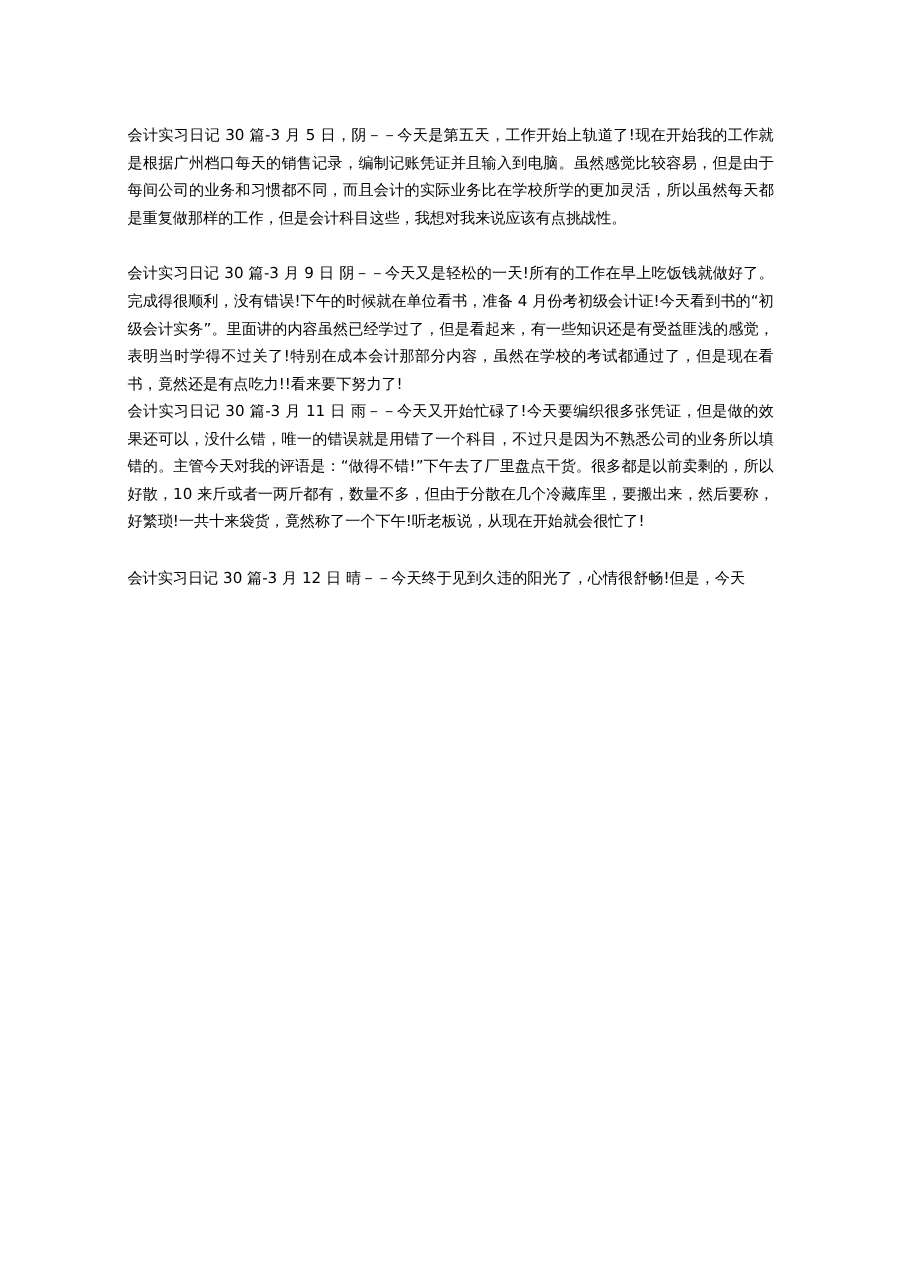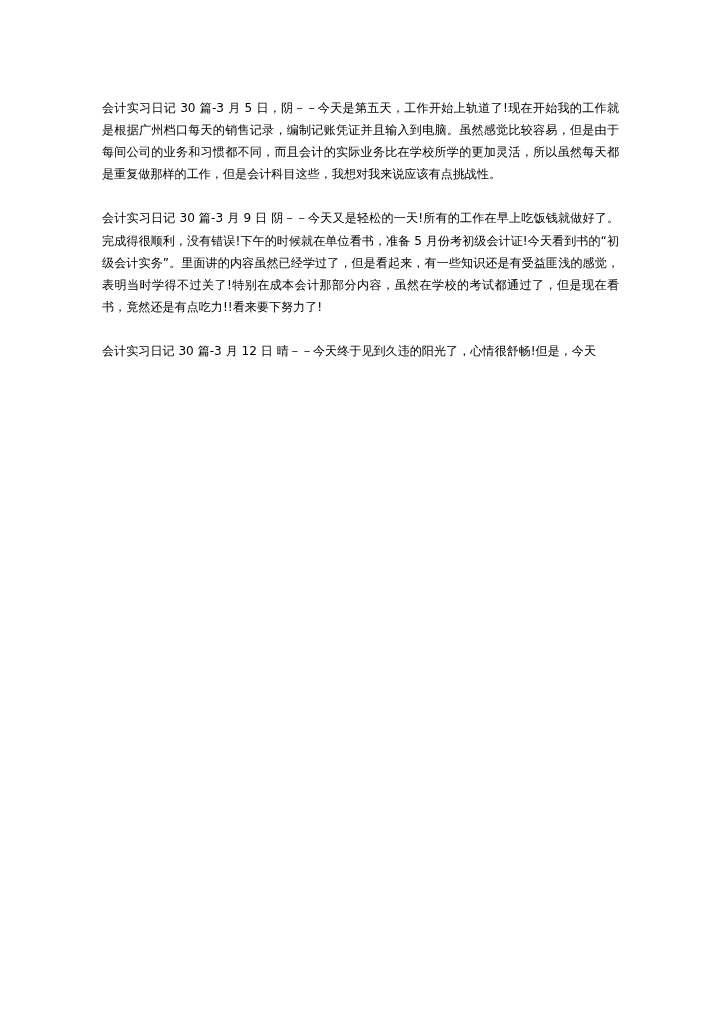--- a/index.html
+++ b/index.html
@@ -48,20 +48,21 @@
 <body>
 
 <div class="page">
   <div class="content">
 
     <p class="para no-gap">会计实习日记 30 篇-3 月 5 日，阴－－今天是第五天，工作开始上轨道了!现在开始我的工作就是根据广州档口每天的销售记录，编制记账凭证并且输入到电脑。虽然感觉比较容易，但是由于每间公司的业务和习惯都不同，而且会计的实际业务比在学校所学的更加灵活，所以虽然每天都是重复做那样的工作，但是会计科目这些，我想对我来说应该有点挑战性。</p>
 
 
 
 
-    <p class="para gap-before">会计实习日记 30 篇-3 月 9 日 阴－－今天又是轻松的一天!所有的工作在早上吃饭钱就做好了。完成得很顺利，没有错误!下午的时候就在单位看书，准备 5 月份考初级会计证!今天看到书的“初级会计实务”。里面讲的内容虽然已经学过了，但是看起来，有一些知识还是有受益匪浅的感觉，表明当时学得不过关了!特别在成本会计那部分内容，虽然在学校的考试都通过了，但是现在看书，竟然还是有点吃力!!看来要下努力了!</p>
+    <p class="para gap-before">会计实习日记 30 篇-3 月 9 日 阴－－今天又是轻松的一天!所有的工作在早上吃饭钱就做好了。完成得很顺利，没有错误!下午的时候就在单位看书，准备 4 月份考初级会计证!今天看到书的“初级会计实务”。里面讲的内容虽然已经学过了，但是看起来，有一些知识还是有受益匪浅的感觉，表明当时学得不过关了!特别在成本会计那部分内容，虽然在学校的考试都通过了，但是现在看书，竟然还是有点吃力!!看来要下努力了!</p>
 
 
+    <p class="para no-gap">会计实习日记 30 篇-3 月 11 日 雨－－今天又开始忙碌了!今天要编织很多张凭证，但是做的效果还可以，没什么错，唯一的错误就是用错了一个科目，不过只是因为不熟悉公司的业务所以填错的。主管今天对我的评语是：“做得不错!”下午去了厂里盘点干货。很多都是以前卖剩的，所以好散，10 来斤或者一两斤都有，数量不多，但由于分散在几个冷藏库里，要搬出来，然后要称，好繁琐!一共十来袋货，竟然称了一个下午!听老板说，从现在开始就会很忙了!</p>
 
     <p class="para gap-before">会计实习日记 30 篇-3 月 12 日 晴－－今天终于见到久违的阳光了，心情很舒畅!但是，今天</p>
 
   </div>
 </div>
 
 </body></html>

